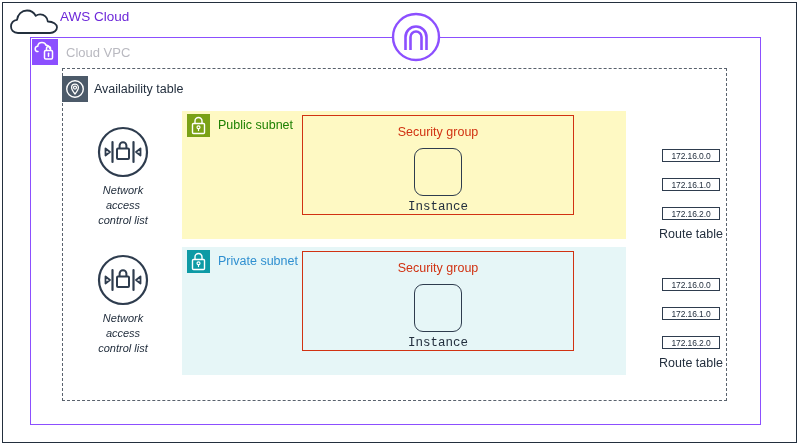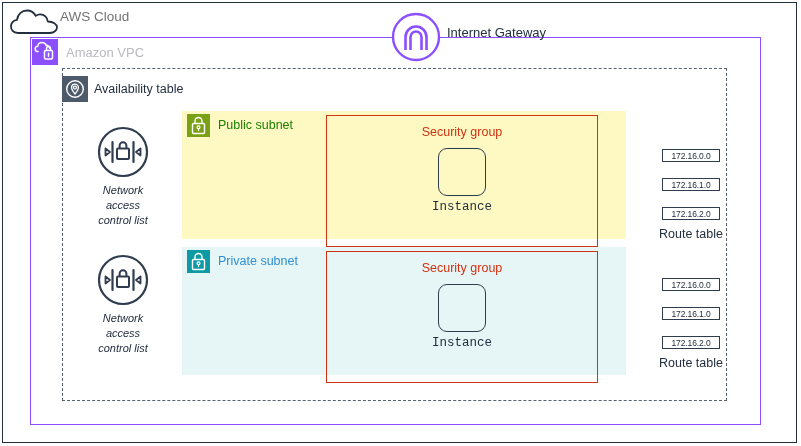--- a/index.html
+++ b/index.html
@@ -34,21 +34,21 @@
     left: 10px;
     top: 6px;
     width: 50px;
     height: 30px;
   }
   .aws-cloud-label {
     position: absolute;
     left: 60px;
     top: 9px;
     font-size: 13.5px;
-    color: #737373;
+    color: #6d28d9;
     white-space: nowrap;
   }
 
   
   .vpc-box {
     position: absolute;
     left: 30px;
     top: 37px;
     width: 731px;
     height: 388px;
@@ -155,24 +155,23 @@
   }
   .subnet-label.public { color: #1d8102; }
   .subnet-label.private { color: #2f8fd0; text-align: right; }
 
   
   .sg-box {
     position: absolute;
     left: 120px;
     top: 4px;
     width: 272px;
-    height: 132px;
+    height: 100px;
     border: 1.2px solid #d13212;
     box-sizing: border-box;
-    margin-left: 24px;
   }
   .sg-label {
     position: absolute;
     top: 9px;
     left: 0;
     width: 100%;
     text-align: center;
     font-size: 12.5px;
     color: #d13212;
   }
@@ -267,40 +266,39 @@
   <div class="vpc-box"></div>
   <div class="vpc-icon">
     <svg width="26" height="26" viewBox="0 0 26 26">
       <path d="M6 12.5 C4.3 12.5 3.2 11.2 3.2 9.9 C3.2 8.5 4.3 7.4 5.7 7.3 C6 5.2 7.8 3.6 10 3.6 C11.8 3.6 13.4 4.7 14.1 6.3" fill="none" stroke="#ffffff" stroke-width="1.5" stroke-linecap="round" stroke-linejoin="round"></path>
       <path d="M14.1 6.3 C15.9 6.3 17.4 7.6 17.7 9.3" fill="none" stroke="#ffffff" stroke-width="1.5" stroke-linecap="round"></path>
       <rect x="12.5" y="11.5" width="8" height="8.5" rx="1.2" fill="none" stroke="#ffffff" stroke-width="1.5"></rect>
       <path d="M14.5 11.5 L14.5 9.6 A2 2 0 0 1 18.5 9.6 L18.5 11.5" fill="none" stroke="#ffffff" stroke-width="1.5"></path>
       <line x1="16.5" y1="14.3" x2="16.5" y2="17.2" stroke="#ffffff" stroke-width="1.5" stroke-linecap="round"></line>
     </svg>
   </div>
-  <div class="vpc-label">Amazon VPC</div>
+  <div class="vpc-label">Cloud VPC</div>
 
   <div class="az-box"></div>
   <div class="az-icon">
     <svg width="26" height="26" viewBox="0 0 26 26">
       <circle cx="13" cy="13" r="8.3" fill="none" stroke="#ffffff" stroke-width="1.4"></circle>
       <path d="M13 8.2 C11.1 8.2 9.6 9.7 9.6 11.6 C9.6 14 13 18 13 18 C13 18 16.4 14 16.4 11.6 C16.4 9.7 14.9 8.2 13 8.2 Z" fill="none" stroke="#ffffff" stroke-width="1.3" stroke-linejoin="round"></path>
       <circle cx="13" cy="11.6" r="1.5" fill="none" stroke="#ffffff" stroke-width="1.2"></circle>
     </svg>
   </div>
   <div class="az-label">Availability table</div>
 
   <div class="igw">
     <svg width="50" height="50" viewBox="0 0 50 50">
       <circle cx="25" cy="25" r="23" fill="#ffffff" stroke="#8c4fff" stroke-width="2.4"></circle>
       <path d="M14.5 38 L14.5 25 A10.5 10.5 0 0 1 35.5 25 L35.5 38" fill="none" stroke="#8c4fff" stroke-width="2.6"></path>
       <path d="M19.5 38 L19.5 25 A5.5 5.5 0 0 1 30.5 25 L30.5 38" fill="none" stroke="#8c4fff" stroke-width="2.6"></path>
     </svg>
   </div>
-  <div class="igw-label">Internet Gateway</div>
 
   <div class="subnet public">
     <div class="subnet-icon public">
       <svg width="23" height="23" viewBox="0 0 23 23">
         <rect x="5.5" y="9.5" width="12" height="10" rx="1" fill="none" stroke="#ffffff" stroke-width="1.4"></rect>
         <path d="M8 9.5 L8 7 A3.5 3.5 0 0 1 15 7 L15 9.5" fill="none" stroke="#ffffff" stroke-width="1.4"></path>
         <circle cx="11.5" cy="13.3" r="1.5" fill="none" stroke="#ffffff" stroke-width="1.2"></circle>
         <line x1="11.5" y1="14.5" x2="11.5" y2="16.6" stroke="#ffffff" stroke-width="1.2" stroke-linecap="round"></line>
       </svg>
     </div>

